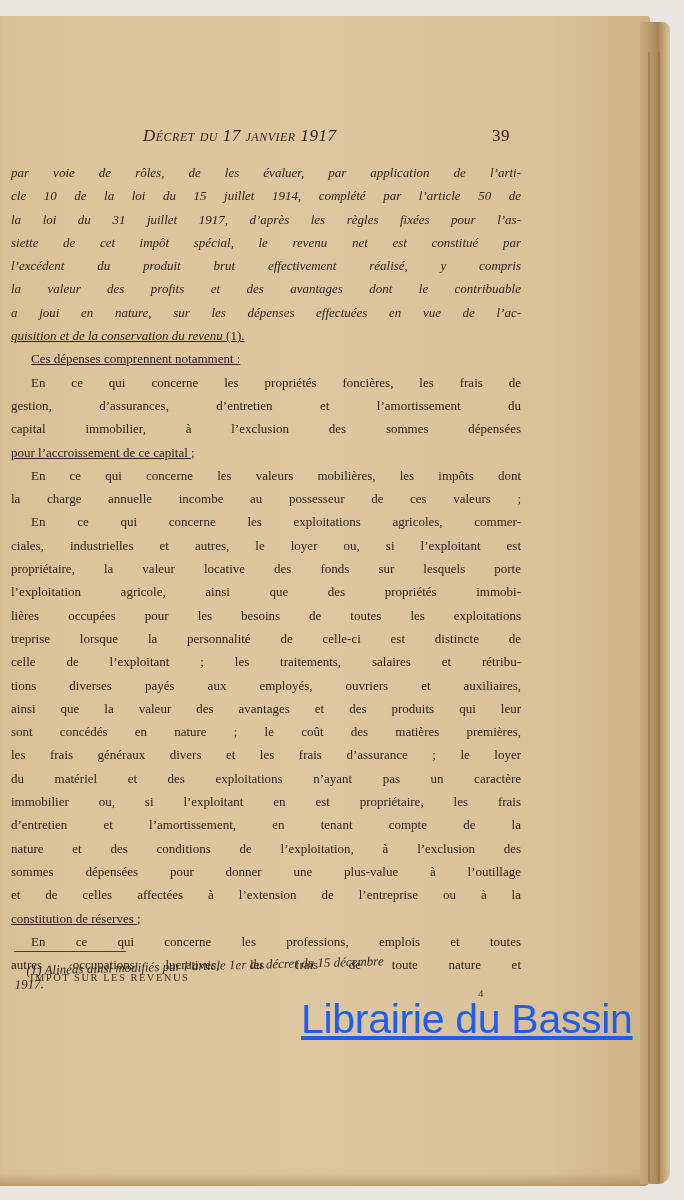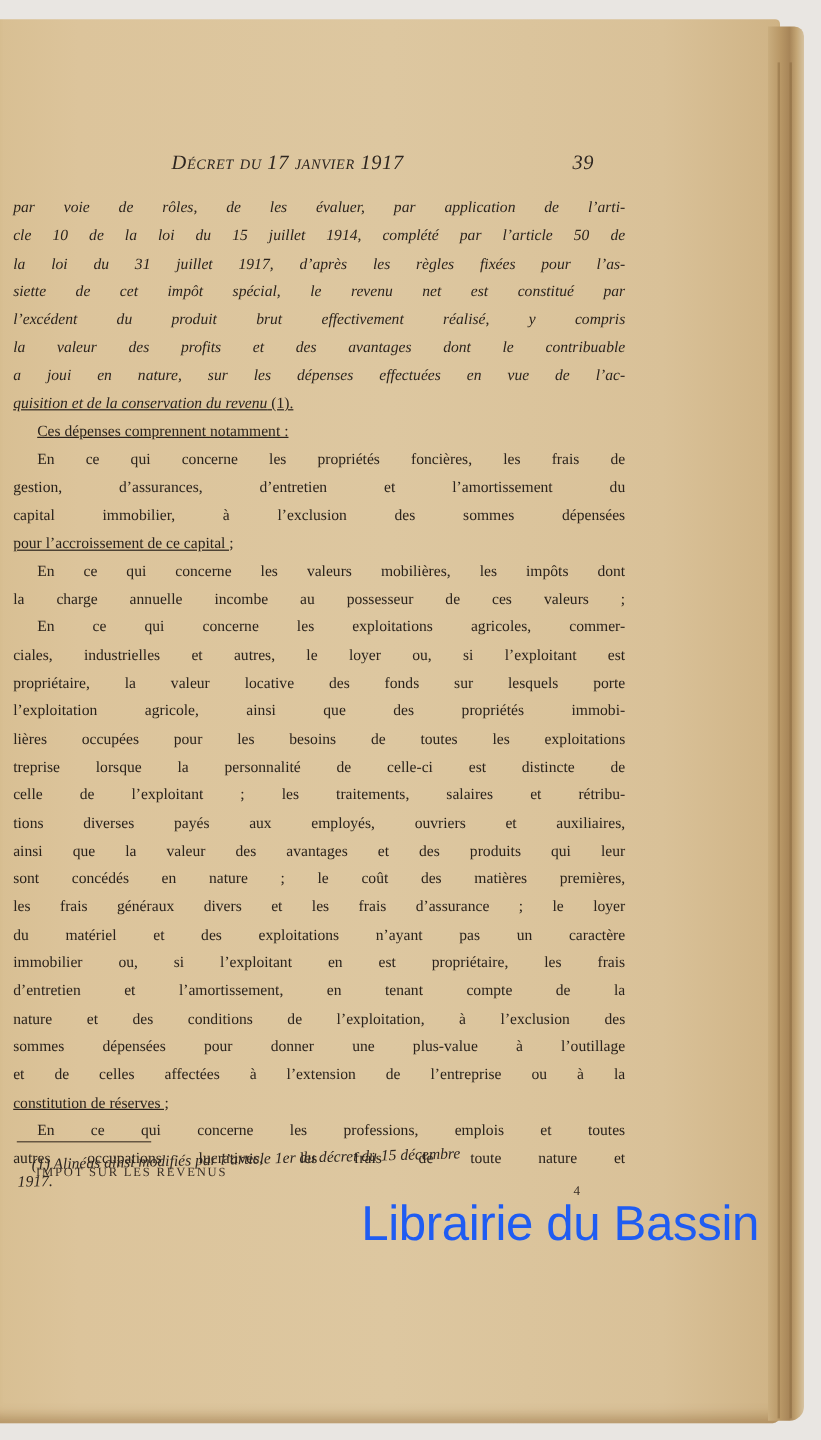--- a/index.html
+++ b/index.html
@@ -26,21 +26,21 @@
     position: absolute; top: 30px; width: 2px; height: 1130px;
     background: rgba(120,90,50,0.35);
   }
   .header {
     position: absolute; top: 126px; left: 0; width: 530px;
     font-size: 17px; color: #2e2620; letter-spacing: 0.5px;
   }
   .header .title {
     position: absolute; left: 143px; font-variant: small-caps; font-style: italic;
   }
-  .header .pageno { position: absolute; left: 477px; font-style: italic; }
+  .header .pageno { position: absolute; left: 492px; }
   .text {
     position: absolute; left: 11px; top: 161px; width: 510px;
     color: #2b231c; font-size: 13px; line-height: 23.3px;
   }
   .text p { margin: 0; text-align: justify; text-align-last: justify; }
   .text p.last { text-align-last: left; text-decoration: underline; }
   .text .ind { text-indent: 20px; }
   .it { font-style: italic; }
   .rule {
     position: absolute; left: 14px; top: 951px; width: 112px; height: 1px;
@@ -56,21 +56,21 @@
   .signature {
     position: absolute; left: 30px; top: 972px;
     font-size: 10.5px; letter-spacing: 1.5px; color: #3a3028; text-align: center;
   }
   .sig-mark {
     position: absolute; left: 478px; top: 987px; font-size: 11px; color: #3a3028;
   }
   .watermark {
     position: absolute; left: 301px; top: 996px;
     font-family: "Liberation Sans", "DejaVu Sans", sans-serif;
-    font-size: 41px; color: #1f5cf2; letter-spacing: -0.3px; white-space: nowrap;
+    font-size: 41px; color: #1f5cf2; letter-spacing: -0.3px; white-space: nowrap; text-decoration: underline;
   }
 </style>
 </head>
 <body>
 
 <div class="page"></div>
 <div class="page-edge">
   <div class="edge-line" style="left:8px"></div>
   <div class="edge-line" style="left:18px"></div>
 </div>

